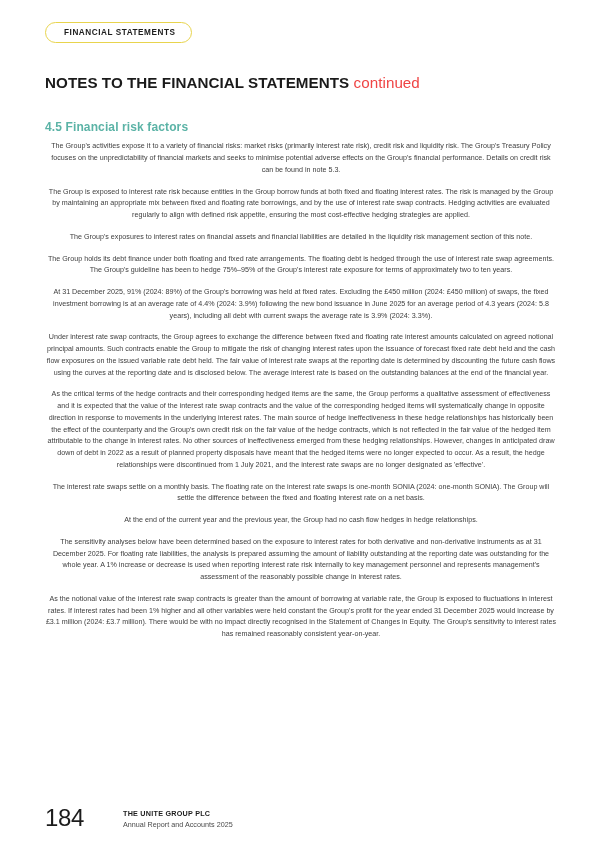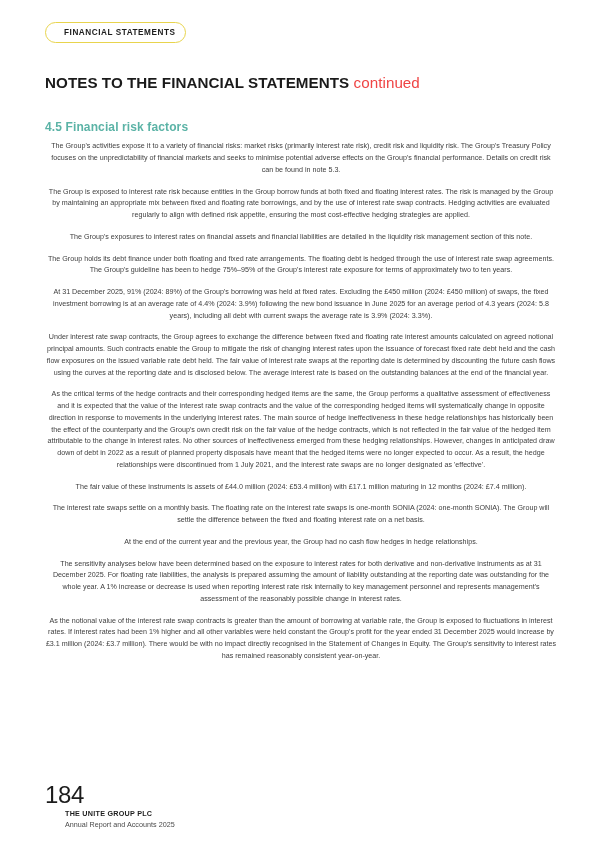--- a/index.html
+++ b/index.html
@@ -26,21 +26,21 @@
   
   .badge-row {
     position: absolute;
     left: 45px;
     top: 21px;
   }
   .section-badge {
     display: inline-block;
     border: 1.6px solid #e8d44d;
     border-radius: 14px;
-    padding: 5px 9px 5px 18px;
+    padding: 5px 15px 5px 18px;
     font-size: 8.2px;
     font-weight: 700;
     letter-spacing: 0.55px;
     color: #1c1c1c;
     line-height: 1.1;
     white-space: nowrap;
   }
 
   
   .page-title {
@@ -83,22 +83,21 @@
     text-align: center;
     letter-spacing: 0.005px;
   }
 
   
   .footer {
     position: absolute;
     left: 45px;
     bottom: 18px;
     display: flex;
-    align-items: flex-start;
-    flex-direction: column;
+    align-items: flex-end;
   }
   .folio {
     font-size: 24px;
     font-weight: 400;
     color: #1c1c1c;
     line-height: 1;
     letter-spacing: -0.4px;
     min-width: 58px;
   }
   .footer-meta {
@@ -139,21 +138,20 @@
 
     <p class="body-par">The Group's activities expose it to a variety of financial risks: market risks (primarily interest rate risk), credit risk and liquidity risk. The Group's Treasury Policy focuses on the unpredictability of financial markets and seeks to minimise potential adverse effects on the Group's financial performance. Details on credit risk can be found in note 5.3.</p>
 
 
     <p class="body-par">The Group is exposed to interest rate risk because entities in the Group borrow funds at both fixed and floating interest rates. The risk is managed by the Group by maintaining an appropriate mix between fixed and floating rate borrowings, and by the use of interest rate swap contracts. Hedging activities are evaluated regularly to align with defined risk appetite, ensuring the most cost-effective hedging strategies are applied.</p>
     <p class="body-par">The Group's exposures to interest rates on financial assets and financial liabilities are detailed in the liquidity risk management section of this note.</p>
     <p class="body-par">The Group holds its debt finance under both floating and fixed rate arrangements. The floating debt is hedged through the use of interest rate swap agreements. The Group's guideline has been to hedge 75%–95% of the Group's interest rate exposure for terms of approximately two to ten years.</p>
     <p class="body-par">At 31 December 2025, 91% (2024: 89%) of the Group's borrowing was held at fixed rates. Excluding the £450 million (2024: £450 million) of swaps, the fixed investment borrowing is at an average rate of 4.4% (2024: 3.9%) following the new bond issuance in June 2025 for an average period of 4.3 years (2024: 5.8 years), including all debt with current swaps the average rate is 3.9% (2024: 3.3%).</p>
     <p class="body-par">Under interest rate swap contracts, the Group agrees to exchange the difference between fixed and floating rate interest amounts calculated on agreed notional principal amounts. Such contracts enable the Group to mitigate the risk of changing interest rates upon the issuance of forecast fixed rate debt held and the cash flow exposures on the issued variable rate debt held. The fair value of interest rate swaps at the reporting date is determined by discounting the future cash flows using the curves at the reporting date and is disclosed below. The average interest rate is based on the outstanding balances at the end of the financial year.</p>
     <p class="body-par">As the critical terms of the hedge contracts and their corresponding hedged items are the same, the Group performs a qualitative assessment of effectiveness and it is expected that the value of the interest rate swap contracts and the value of the corresponding hedged items will systematically change in opposite direction in response to movements in the underlying interest rates. The main source of hedge ineffectiveness in these hedge relationships has historically been the effect of the counterparty and the Group's own credit risk on the fair value of the hedge contracts, which is not reflected in the fair value of the hedged item attributable to the change in interest rates. No other sources of ineffectiveness emerged from these hedging relationships. However, changes in anticipated draw down of debt in 2022 as a result of planned property disposals have meant that the hedged items were no longer expected to occur. As a result, the hedge relationships were discontinued from 1 July 2021, and the interest rate swaps are no longer designated as 'effective'.</p>
-    <p class="body-par">The fair value of these instruments is assets of £44.0 million (2024: £53.4 million) with £17.1 million maturing in 12 months (2024: £7.4 million).</p>
     <p class="body-par">The interest rate swaps settle on a monthly basis. The floating rate on the interest rate swaps is one-month SONIA (2024: one-month SONIA). The Group will settle the difference between the fixed and floating interest rate on a net basis.</p>
     <p class="body-par">At the end of the current year and the previous year, the Group had no cash flow hedges in hedge relationships.</p>
     <p class="body-par">The sensitivity analyses below have been determined based on the exposure to interest rates for both derivative and non-derivative instruments as at 31 December 2025. For floating rate liabilities, the analysis is prepared assuming the amount of liability outstanding at the reporting date was outstanding for the whole year. A 1% increase or decrease is used when reporting interest rate risk internally to key management personnel and represents management's assessment of the reasonably possible change in interest rates.</p>
     <p class="body-par">As the notional value of the interest rate swap contracts is greater than the amount of borrowing at variable rate, the Group is exposed to fluctuations in interest rates. If interest rates had been 1% higher and all other variables were held constant the Group's profit for the year ended 31 December 2025 would increase by £3.1 million (2024: £3.7 million). There would be with no impact directly recognised in the Statement of Changes in Equity. The Group's sensitivity to interest rates has remained reasonably consistent year-on-year.</p>
 
   </div>
 
   <div class="footer">
     <div class="folio">184</div>
     <div class="footer-meta">

